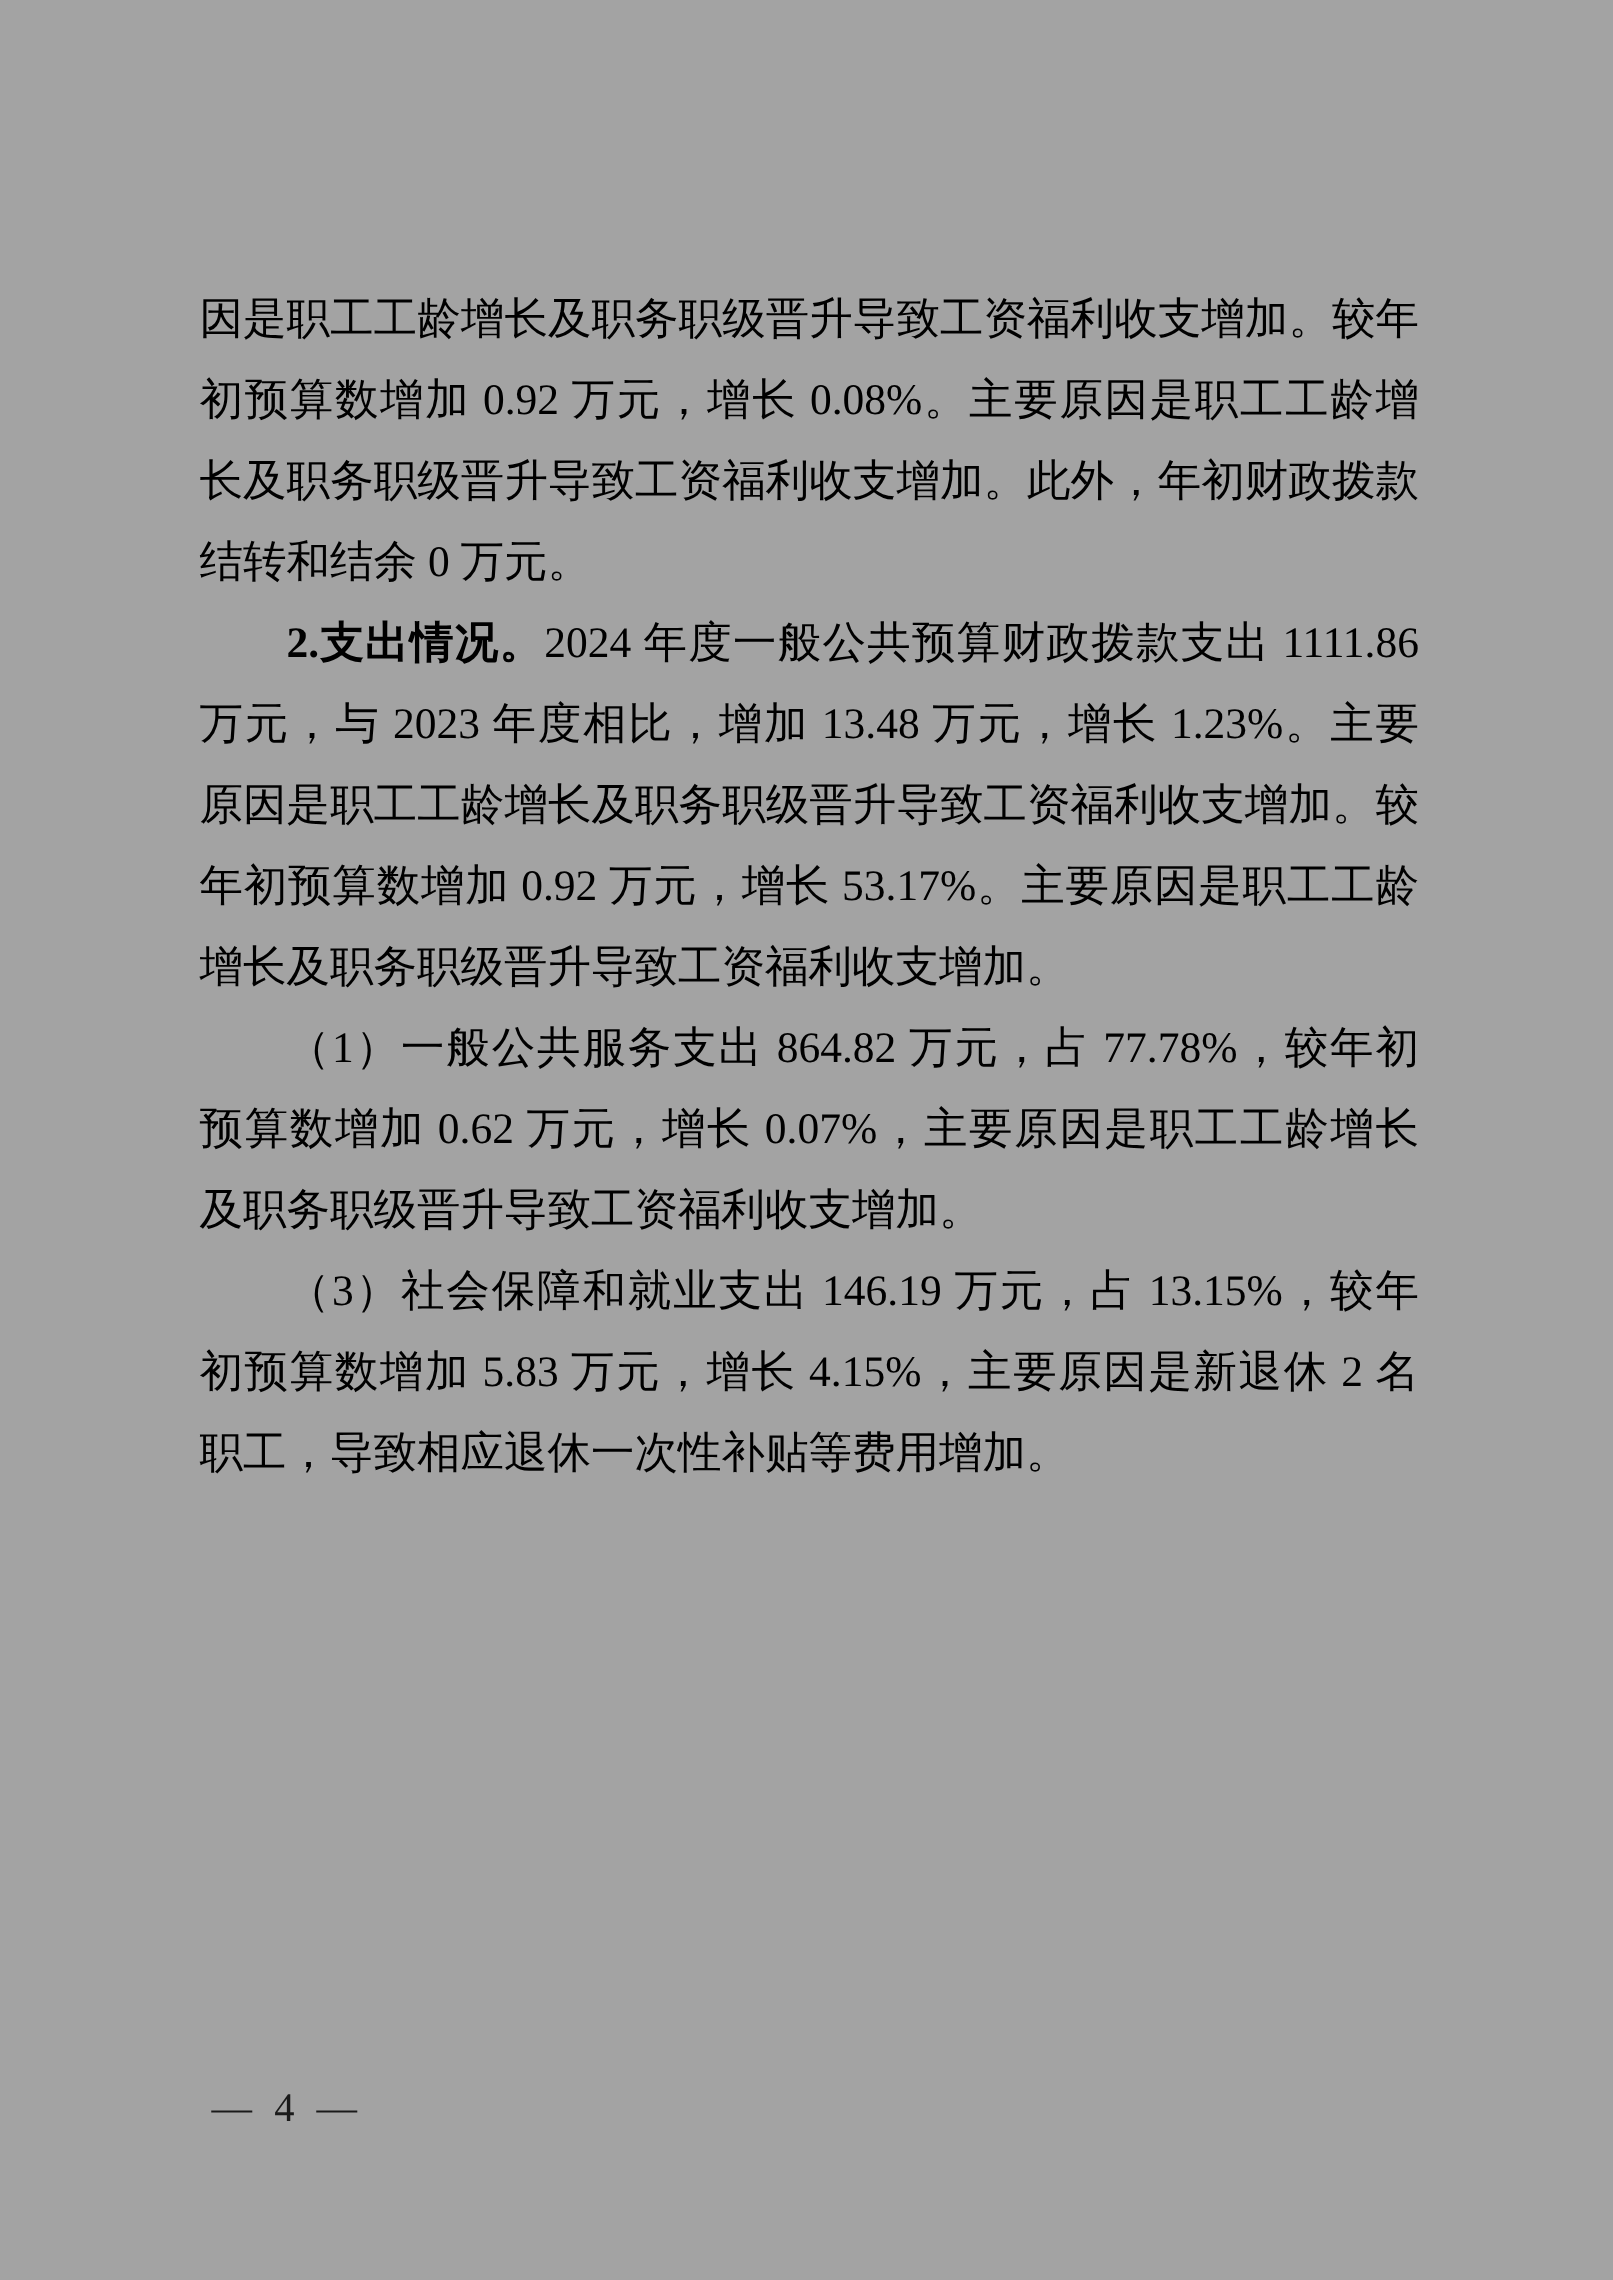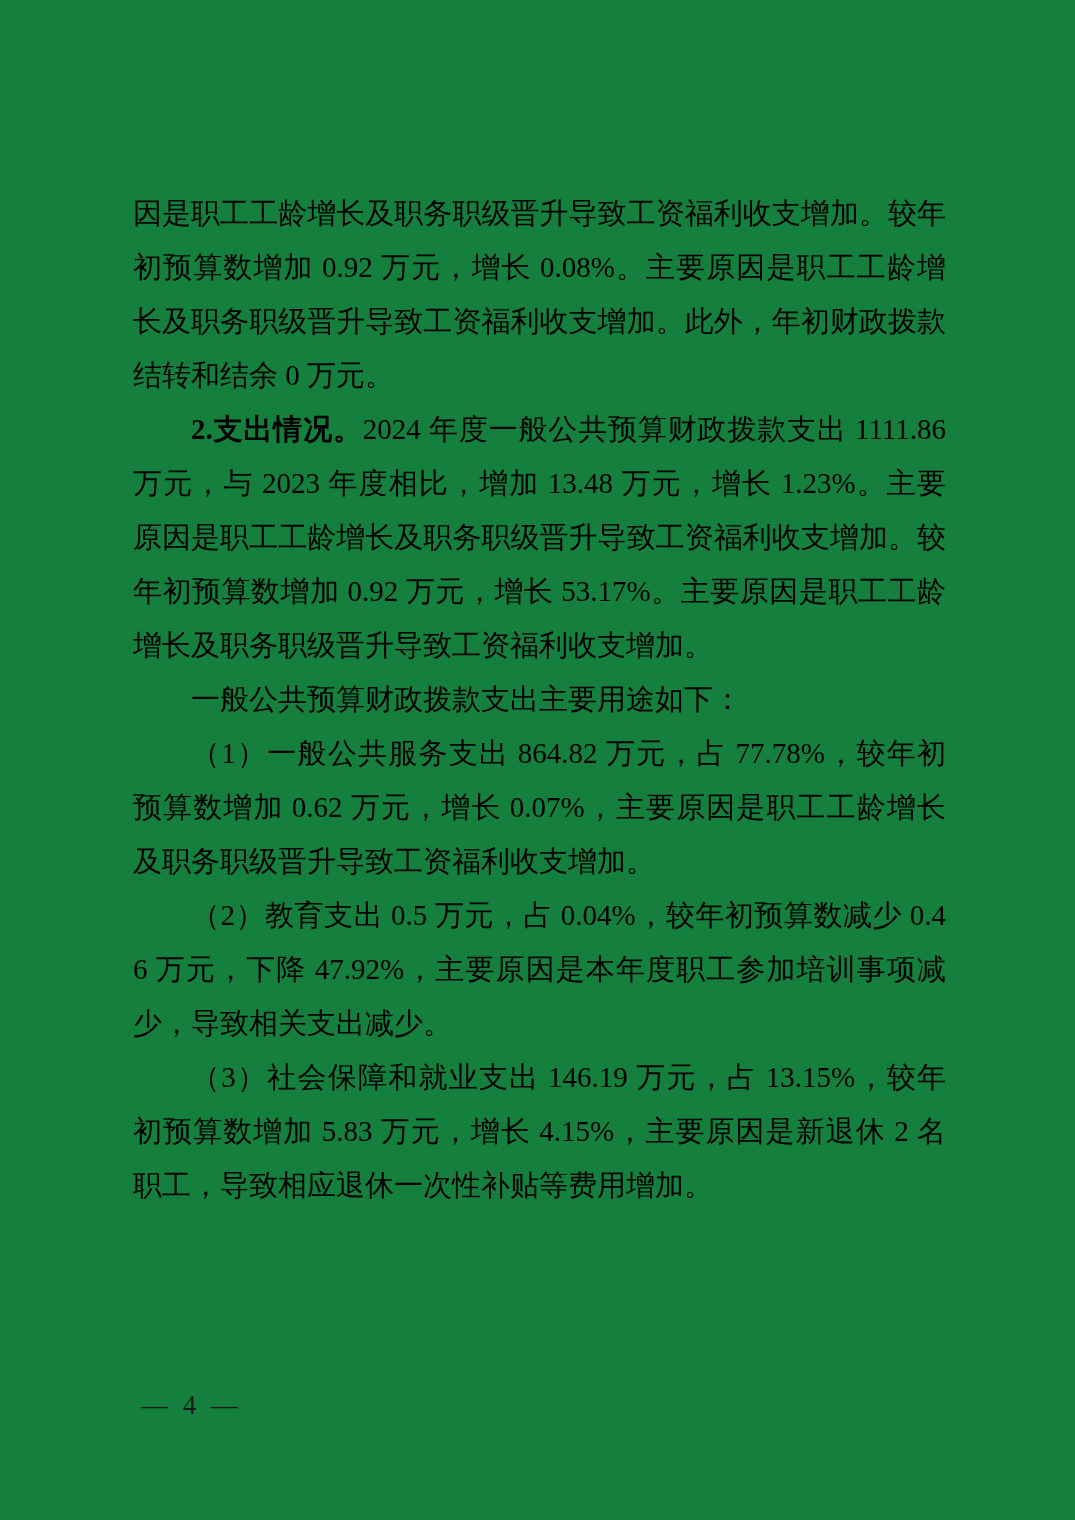--- a/index.html
+++ b/index.html
@@ -4,21 +4,21 @@
 <style>
   html, body {
     margin: 0;
     padding: 0;
     background: #e8e8e8;
   }
   .page {
     position: relative;
     width: 1075px;
     height: 1520px;
-    background: #15803d;
+    background: #a3a3a3;
     color: #000000;
     font-family: "Liberation Serif", serif;
     overflow: hidden;
   }
   .content {
     position: absolute;
     left: 133px;
     top: 186px;
     width: 813px;
   }
@@ -50,25 +50,23 @@
 </head>
 <body>
 
 <div class="page">
   <div class="content">
 
     <p class="para no-indent">因是职工工龄增长及职务职级晋升导致工资福利收支增加。较年初预算数增加 0.92 万元，增长 0.08%。主要原因是职工工龄增长及职务职级晋升导致工资福利收支增加。此外，年初财政拨款结转和结余 0 万元。</p>
 
     <p class="para"><span class="bold-lead">2.支出情况。</span><span>2024 年度一般公共预算财政拨款支出 1111.86 万元，与 2023 年度相比，增加 13.48 万元，增长 1.23%。主要原因是职工工龄增长及职务职级晋升导致工资福利收支增加。较年初预算数增加 0.92 万元，增长 53.17%。主要原因是职工工龄增长及职务职级晋升导致工资福利收支增加。</span></p>
 
-    <p class="para">一般公共预算财政拨款支出主要用途如下：</p>
 
     <p class="para">（1）一般公共服务支出 864.82 万元，占 77.78%，较年初预算数增加 0.62 万元，增长 0.07%，主要原因是职工工龄增长及职务职级晋升导致工资福利收支增加。</p>
 
-    <p class="para">（2）教育支出 0.5 万元，占 0.04%，较年初预算数减少 0.46 万元，下降 47.92%，主要原因是本年度职工参加培训事项减少，导致相关支出减少。</p>
 
     <p class="para">（3）社会保障和就业支出 146.19 万元，占 13.15%，较年初预算数增加 5.83 万元，增长 4.15%，主要原因是新退休 2 名职工，导致相应退休一次性补贴等费用增加。</p>
 
 
   </div>
 
   <div class="footer">— 4 —</div>
 </div>
 
 </body></html>

